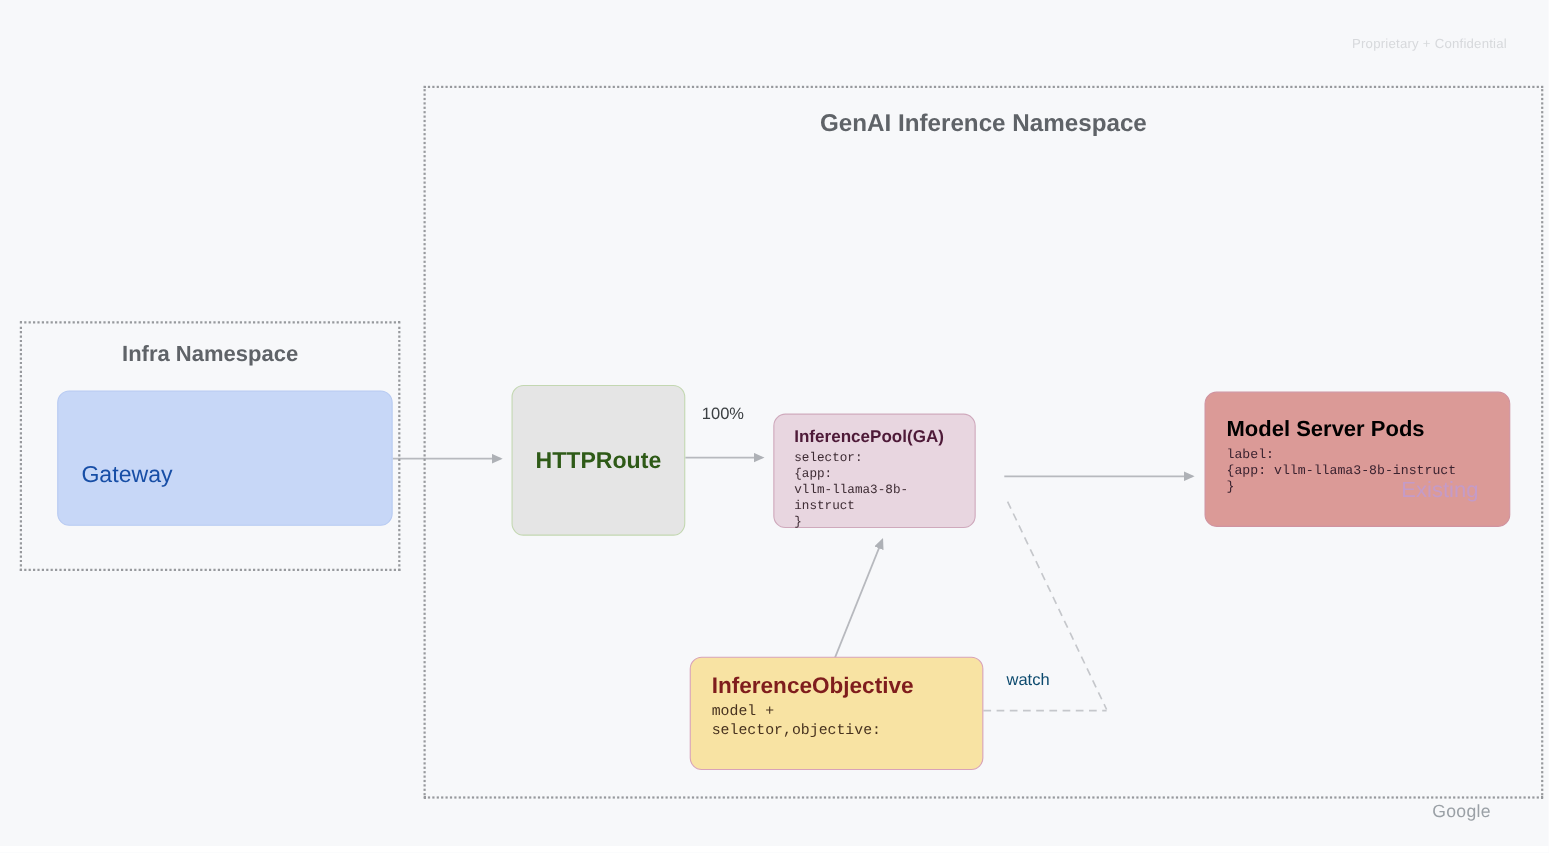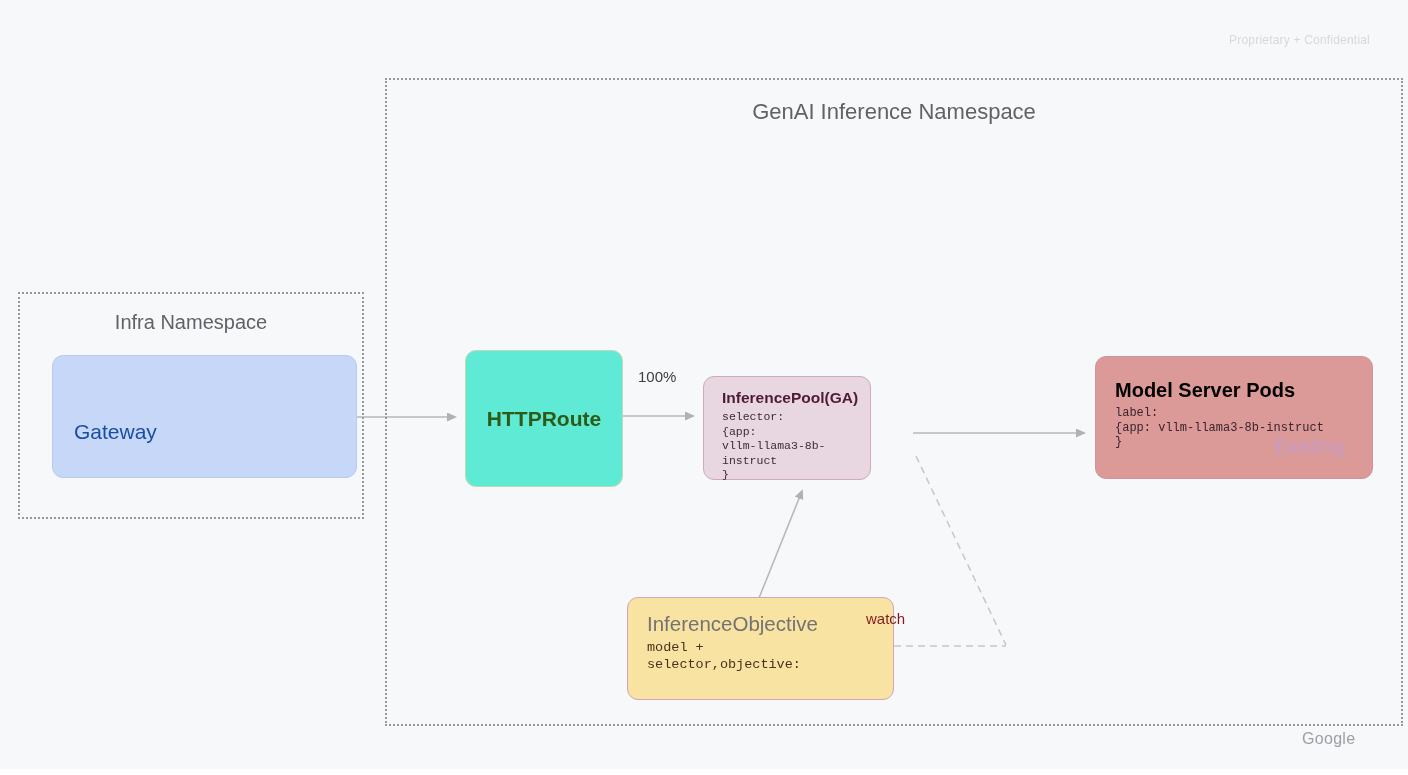--- a/index.html
+++ b/index.html
@@ -24,46 +24,46 @@
   }
 
   .ns-box {
     position: absolute;
     border: 2px dotted #97999d;
     background: transparent;
   }
   .ns-infra  { left: 18px;  top: 292px; width: 346px;  height: 227px; }
   .ns-genai  { left: 385px; top: 78px;  width: 1018px; height: 648px; }
   .ns-title {
-    width: 100%; text-align: center; color: #5f6368;
+    width: 100%; text-align: center; color: #5f6368; font-weight: bold;
   }
   .ns-infra .ns-title { padding-top: 17px; font-size: 20px; }
   .ns-genai .ns-title { padding-top: 19px; font-size: 22px; }
 
   .node {
     position: absolute;
     border-radius: 11px;
   }
 
   .node-gateway {
     left: 52px; top: 355px; width: 305px; height: 123px;
     background: #c7d7f7; border: 1px solid #b7caf2;
     display: flex; align-items: center; padding-left: 21px;
   }
   .node-gateway .label { font-weight: normal; font-size: 21px; color: #174ea6; margin-top: 30px; }
 
   .node-httproute {
     left: 465px; top: 350px; width: 158px; height: 137px;
-    background: #5eead4; border: 1px solid #c3d7b1;
+    background: #e5e5e5; border: 1px solid #c3d7b1;
     display: flex; align-items: center; justify-content: center;
   }
   .node-httproute .label { font-weight: bold; font-size: 21px; color: #2e5a17; }
 
   .node-pool {
-    left: 703px; top: 376px; width: 168px; height: 104px;
+    left: 703px; top: 376px; width: 184px; height: 104px;
     background: #e8d6e0; border: 1px solid #cfa9bc;
     padding: 12px 10px 0 18px;
   }
   .node-pool .title { font-weight: bold; font-size: 15.5px; color: #4e1a38; margin-bottom: 3px; }
   .code { font-family: "Liberation Mono", monospace; color: #3d2b33; }
   .node-pool .code { font-size: 11.5px; line-height: 14.5px; }
 
   .node-msp {
     left: 1095px; top: 356px; width: 278px; height: 123px;
     background: #db9a97; border: 1px solid #d093a0;
@@ -74,33 +74,33 @@
   .node-msp .status {
     position: absolute; right: 28px; bottom: 20px;
     font-size: 20px; color: #c49bc8;
   }
 
   .node-objective {
     left: 627px; top: 597px; width: 267px; height: 103px;
     background: #f8e3a3; border: 1.5px solid #d8a2b8;
     padding: 14px 10px 0 19px;
   }
-  .node-objective .title { font-weight: normal; font-size: 20.5px; color: #737373; margin-bottom: 3px; }
+  .node-objective .title { font-weight: bold; font-size: 20.5px; color: #7f1d1d; margin-bottom: 3px; }
   .node-objective .code { font-size: 13.5px; line-height: 17px; color: #47321f; }
 
   .node-epp {
     left: 1008px; top: 595px; width: 340px; height: 105px;
     background: #efa12b; border: 1.5px solid #e9cdd9;
     display: flex; align-items: center; justify-content: center;
   }
   .node-epp .label { font-weight: bold; font-size: 20.5px; color: #4e1a38; }
 
   .edge-label { position: absolute; }
   .label-pct   { left: 638px; top: 368px; font-size: 15px; color: #3c4043; }
-  .label-watch { left: 866px; top: 610px; font-size: 15px; color: #7f1d1d; }
+  .label-watch { left: 915px; top: 610px; font-size: 15px; color: #0c4a6e; }
 
   .brand {
     position: absolute; left: 1302px; top: 730px;
     font-size: 16px; color: #9aa0a6; letter-spacing: .3px;
   }
 
   svg.edges {
     position: absolute; left: 0; top: 0; width: 1408px; height: 775px;
     pointer-events: none;
   }

